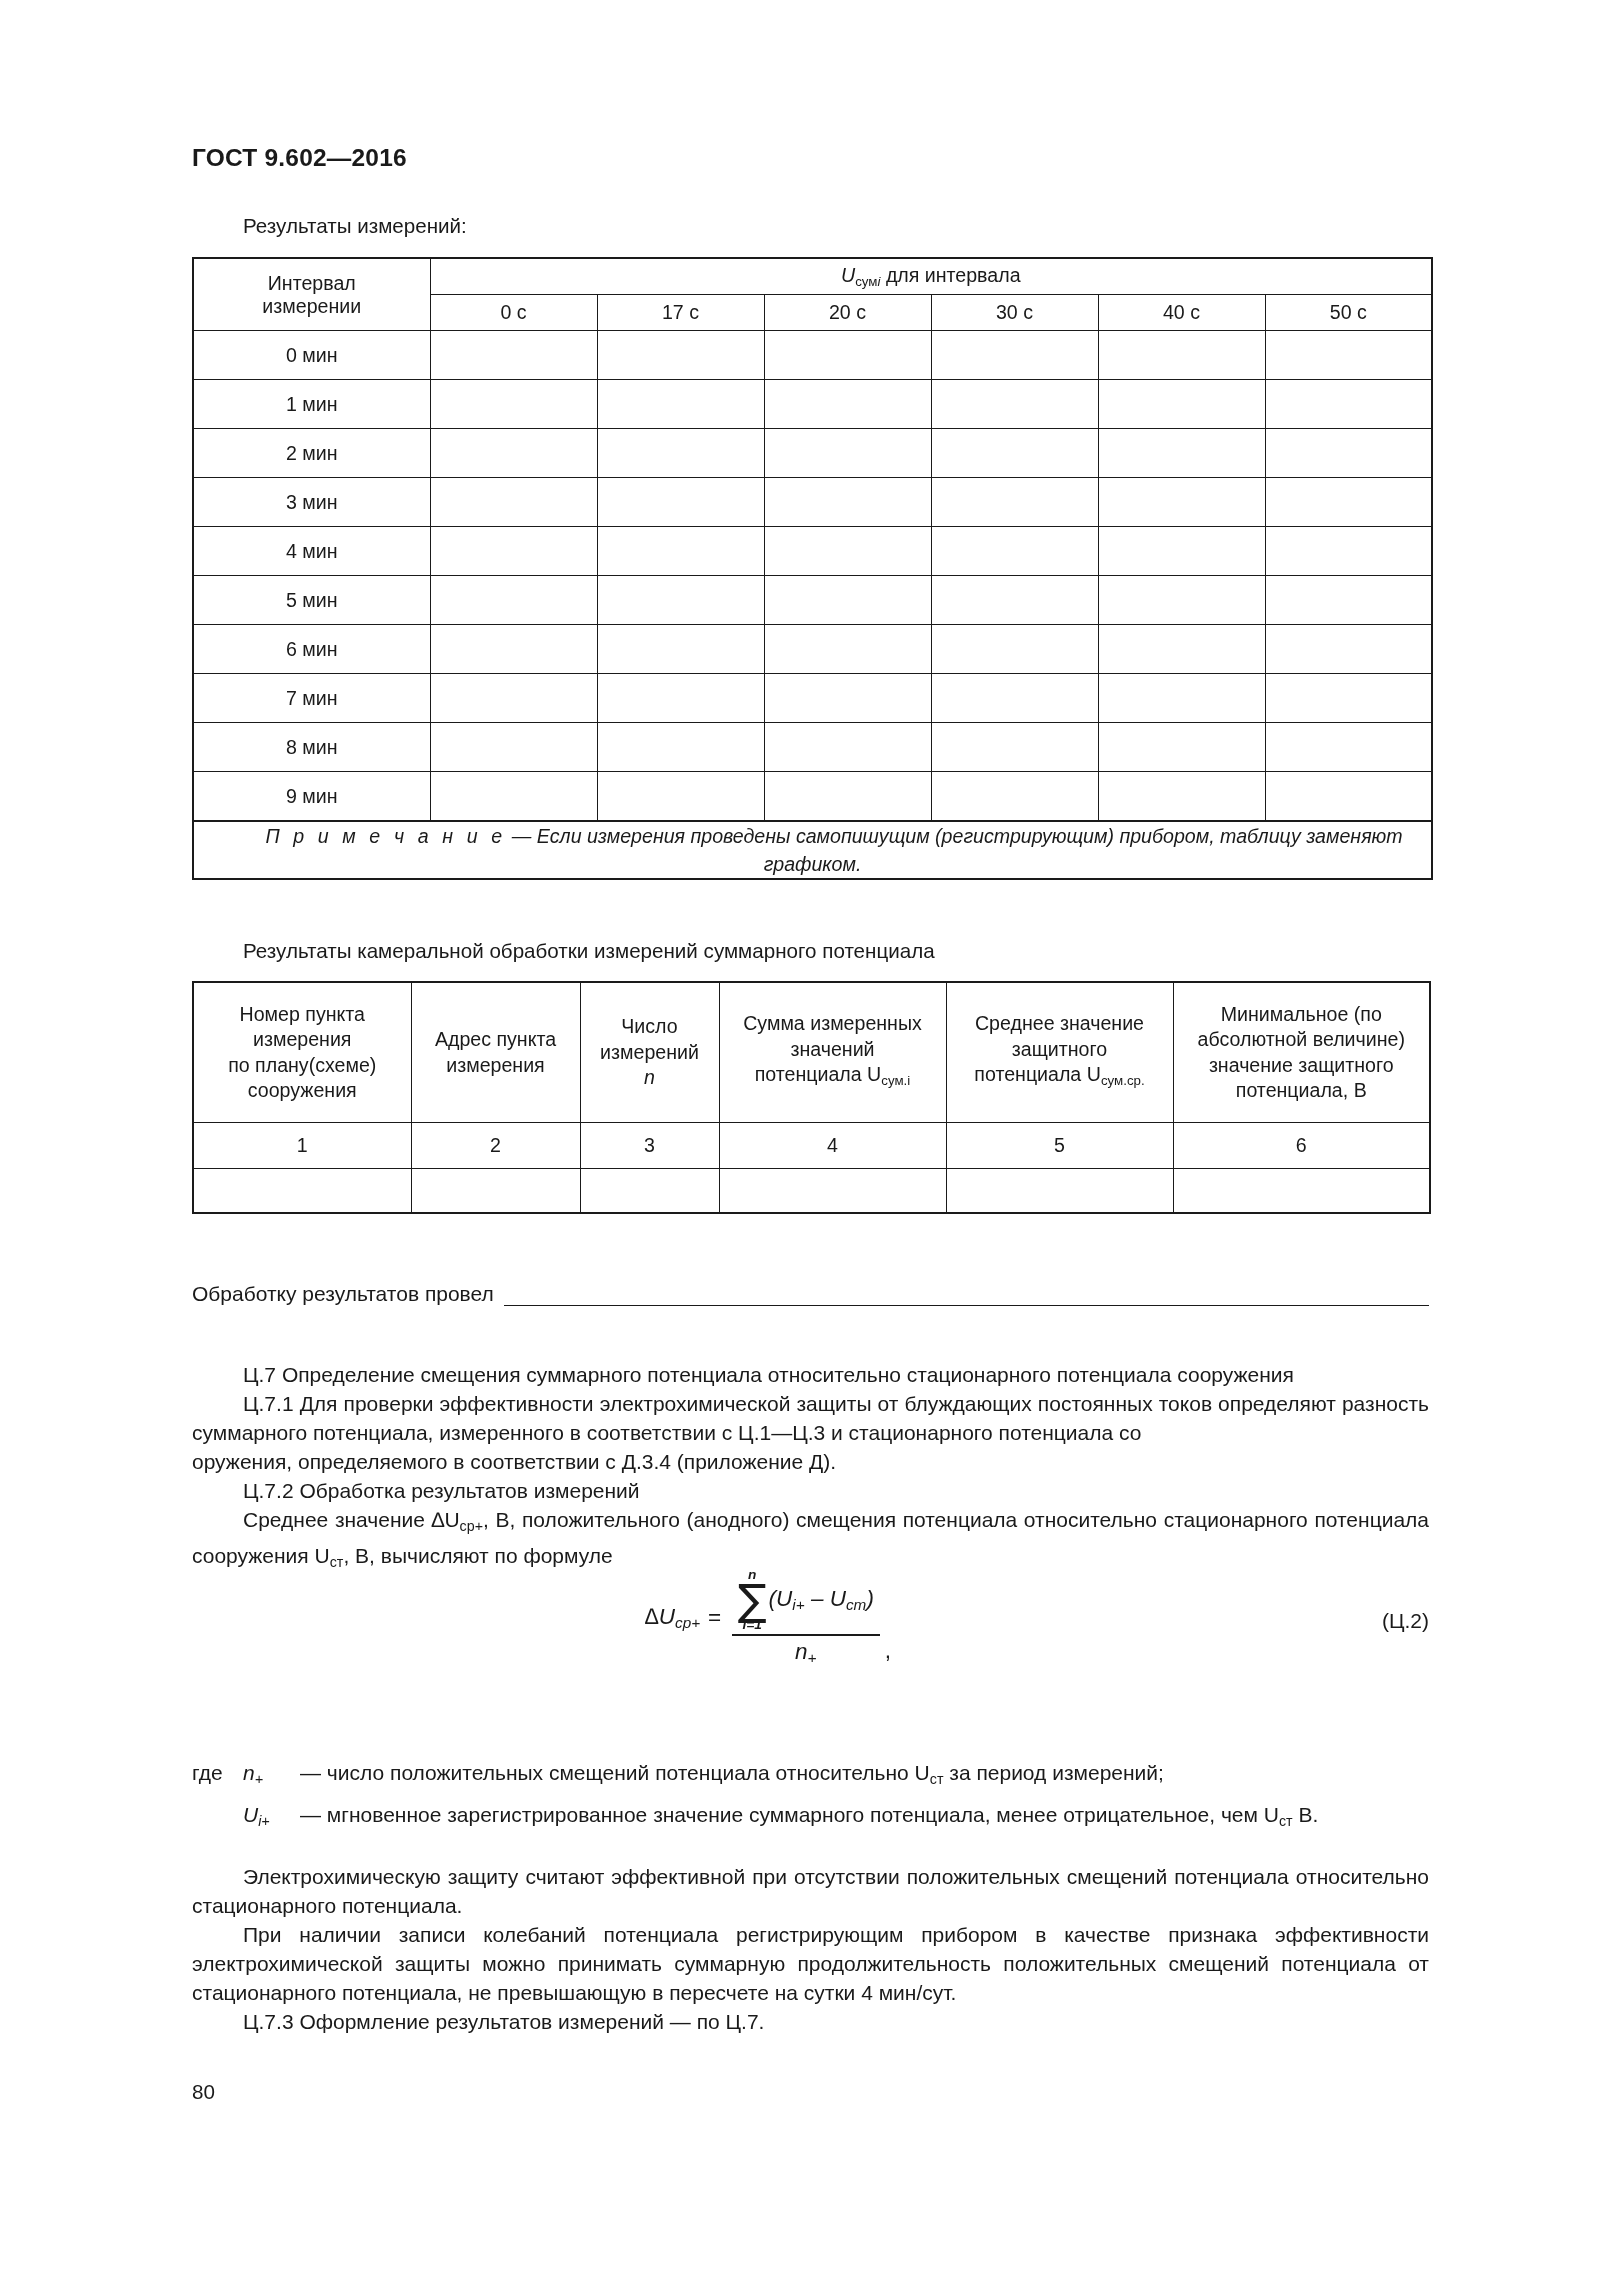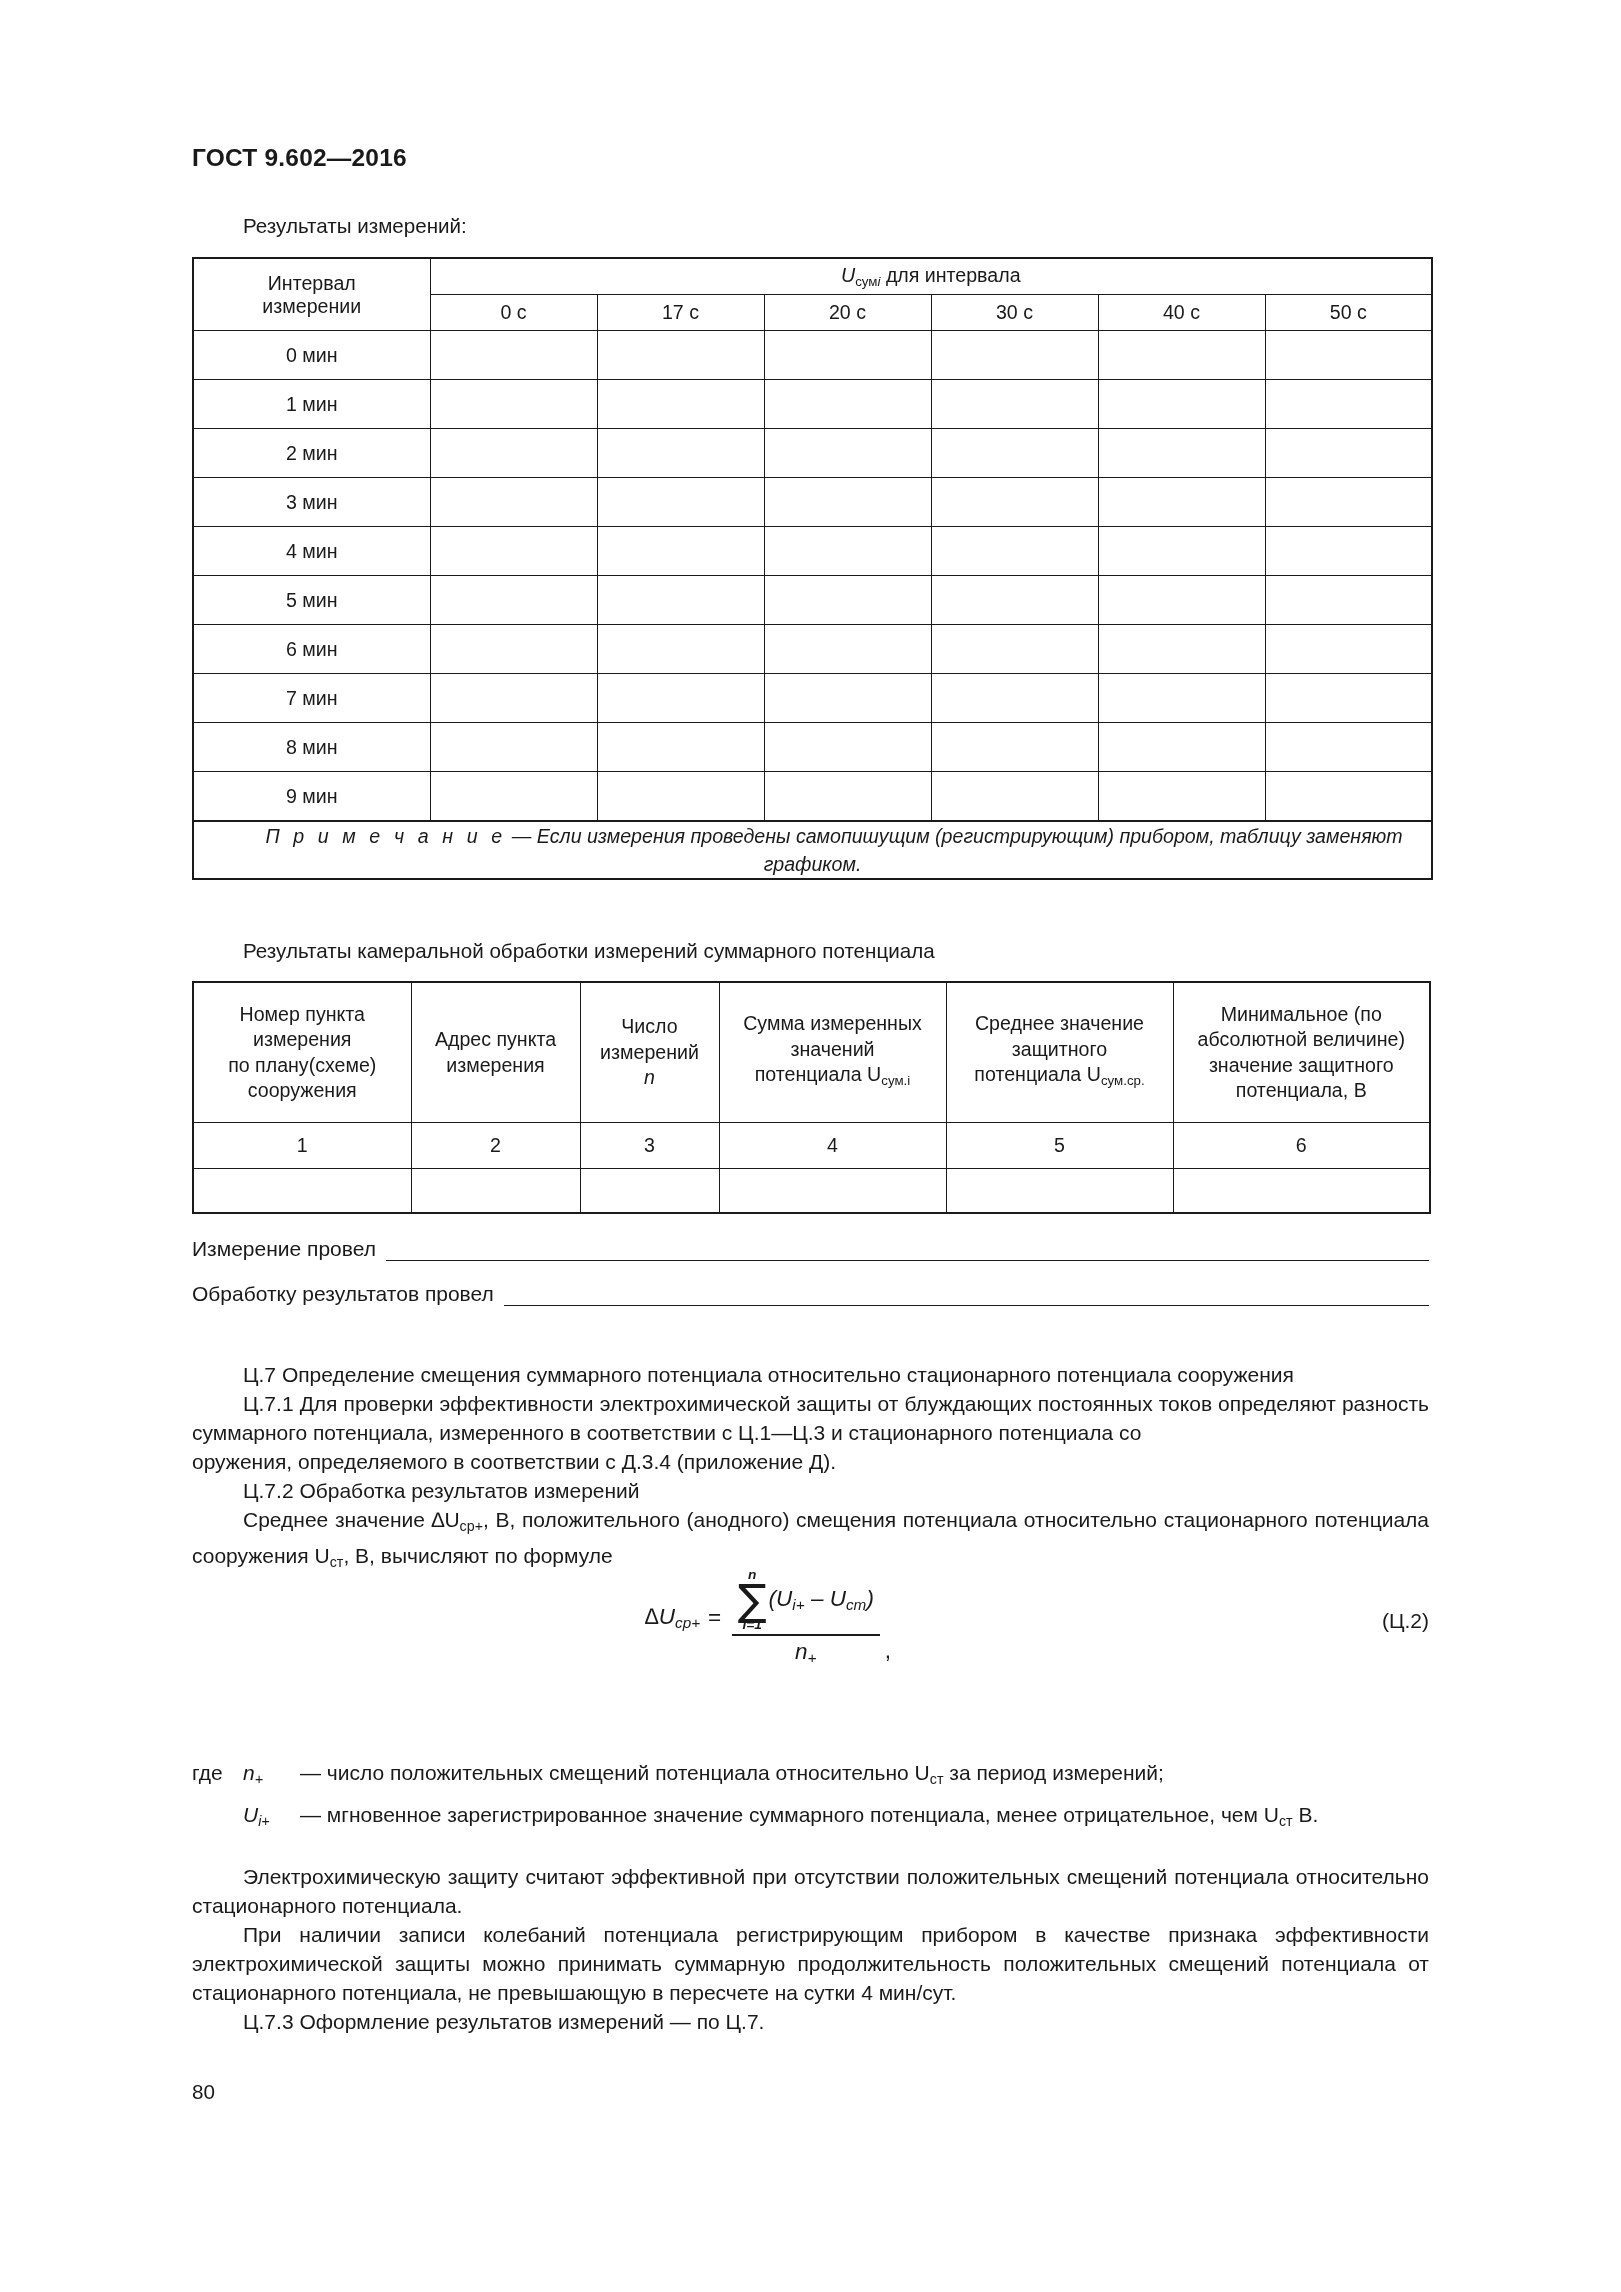--- a/index.html
+++ b/index.html
@@ -381,26 +381,20 @@
           <td></td>
           <td></td>
           <td></td>
           <td></td>
           <td></td>
         </tr>
       </tbody>
     </table>
   </div>
 
-  <div class="content" style="top:1237px; left:192px; width:1237px;">
-    <div class="sig-row">
-      <span>Измерение провел</span>
-      <span class="sig-line"></span>
-    </div>
-  </div>
   <div class="content" style="top:1282px; left:192px; width:1237px;">
     <div class="sig-row">
       <span>Обработку результатов провел</span>
       <span class="sig-line"></span>
     </div>
   </div>
 
   <div class="content" style="top:1360px; left:192px; width:1237px;">
     <p class="para indent">Ц.7 Определение смещения суммарного потенциала относительно стационарного потенциала сооружения</p>
     <p class="para indent"><span>Ц.7.1 Для проверки эффективности электрохимической защиты от блуждающих постоянных токов определяют разность суммарного потенциала, измеренного в соответствии с Ц.1—Ц.3 и стационарного потенциала со</span></p>

